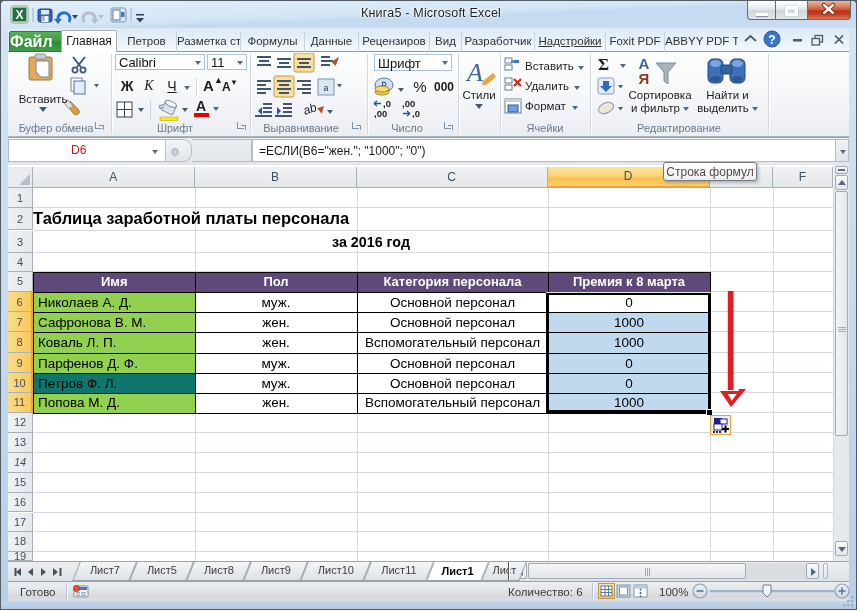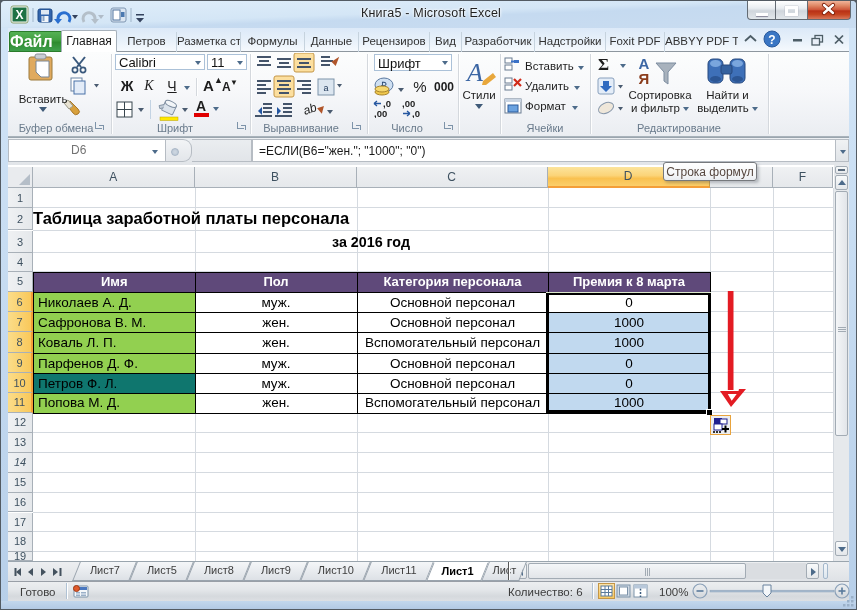--- a/index.html
+++ b/index.html
@@ -127,21 +127,21 @@
 
 <div id="tabrow"></div>
 <div id="tabfile">Файл</div>
 <div class="rtab" style="left:117px;width:60px;">Петров</div>
 <div class="rtab" style="left:177px;width:64px;">Разметка ст</div>
 <div class="rtab" style="left:241px;width:64px;">Формулы</div>
 <div class="rtab" style="left:305px;width:54px;">Данные</div>
 <div class="rtab" style="left:359px;width:71px;">Рецензиров</div>
 <div class="rtab" style="left:430px;width:32px;">Вид</div>
 <div class="rtab" style="left:462px;width:73px;">Разработчик</div>
-<div class="rtab" style="left:535px;width:71px;">Надстройки</div>
+<div class="rtab" style="left:535px;width:71px;text-decoration:underline;">Надстройки</div>
 <div class="rtab" style="left:606px;width:59px;">Foxit PDF</div>
 <div class="rtab" style="left:665px;width:73px;border-right:none;">ABBYY PDF T</div>
 <div id="tabactive">Главная</div>
 <svg width="120" height="24" style="position:absolute;left:741px;top:28px;">
   <path d="M 4 13 l 5.5 -5 l 5.5 5" stroke="#4d5d66" stroke-width="1.8" fill="none"></path>
   <circle cx="31" cy="11" r="8" fill="#3a76c4" stroke="#2a5a9c"></circle>
   <text x="31" y="15.5" font-size="12" font-weight="bold" fill="#fff" text-anchor="middle" font-family="Liberation Sans">?</text>
   <rect x="52" y="11" width="9" height="2.5" fill="#4d5d66"></rect>
   <rect x="74" y="7.5" width="7.5" height="6.5" fill="none" stroke="#4d5d66" stroke-width="1.3"></rect>
   <rect x="71" y="10.5" width="7.5" height="6.5" fill="#e8eef7" stroke="#4d5d66" stroke-width="1.3"></rect>
@@ -348,21 +348,21 @@
   <ellipse cx="32.5" cy="8.5" rx="5.5" ry="3.5" fill="#7aa6dd"></ellipse>
   <ellipse cx="10.5" cy="24" rx="5.5" ry="3" fill="#2c5694"></ellipse>
   <ellipse cx="32.5" cy="24" rx="5.5" ry="3" fill="#2c5694"></ellipse>
 </svg>
 <div class="btxt" style="position:absolute;left:660px;top:89px;width:135px;text-align:center;">Найти и</div>
 <div class="btxt" style="position:absolute;left:660px;top:102px;width:135px;text-align:center;">выделить <span class="da2"></span></div>
 <div class="rlabel" style="position:absolute;left:590px;top:122px;width:178px;">Редактирование</div>
 
 <div id="fbar"></div>
 <div id="namebox">
-    <span style="position:absolute;left:62px;top:3px;font-size:12px;color:#737373;">D6</span>
+    <span style="position:absolute;left:62px;top:3px;font-size:12px;color:#b91c1c;">D6</span>
   <div class="da2" style="position:absolute;left:143px;top:10px;"></div>
   </div>
 <div id="nbsplit">
     <span style="position:absolute;left:5px;top:8px;width:8px;height:8px;border-radius:50%;background:radial-gradient(#cfd8e2,#b8c4d2);border:1px solid #a8b6c6;"></span>
   </div>
 <div id="fxbox">
     <span style="position:absolute;left:41px;top:3px;font-size:13px;font-style:italic;font-family:'Liberation Serif',serif;font-weight:bold;color:#333;margin-left:40px;">f<span style="font-size:10px;">x</span></span>
   </div>
 <div id="finput"></div>
 <div id="fexpand">

